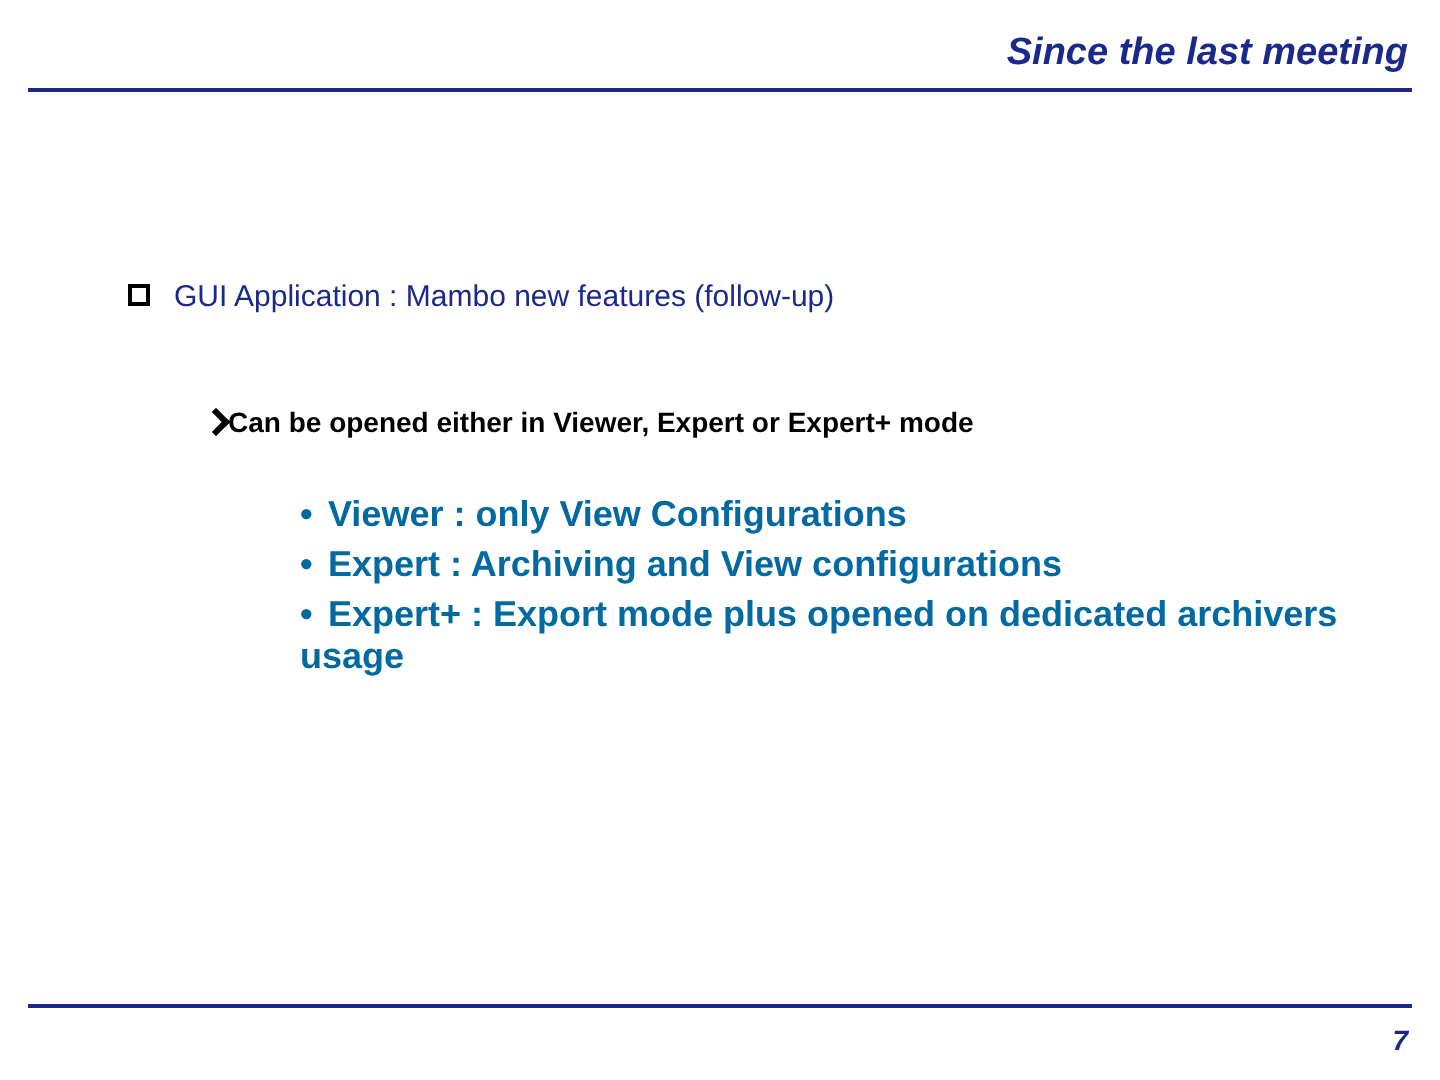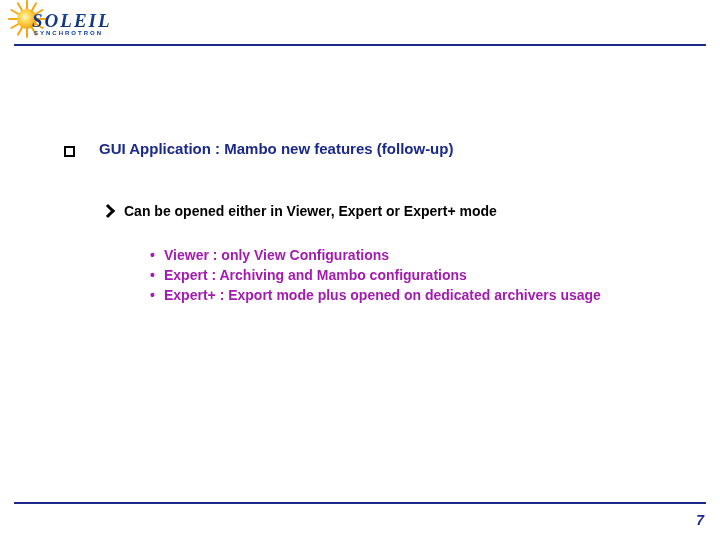--- a/index.html
+++ b/index.html
@@ -14,76 +14,58 @@
               background: radial-gradient(circle at 40% 40%, #fff6c0 0%, #ffd24a 35%, #f6a513 70%, #d97b06 100%); }
   .ray { position: absolute; left: 16px; top: -2px; width: 2px; height: 10px; background: #f6a513; border-radius: 1px; transform-origin: 1px 19px; }
   .logo-word { position: absolute; left: 22px; top: 8px; font-family: "Times New Roman", serif; font-style: italic; font-weight: bold; letter-spacing: 2px; font-size: 19px;
                background: linear-gradient(#1a4aa0, #0a2a66); -webkit-background-clip: text; background-clip: text; color: transparent; }
   .logo-sub { position: absolute; left: 24px; top: 28px; font-size: 6px; letter-spacing: 2px; color: #0a3aa0; font-weight: bold; }
   .title { position: absolute; right: 16px; top: 16px; font-size: 19px; font-weight: bold; font-style: italic; color: #1b2a8a; }
   .hr-top { position: absolute; left: 14px; right: 14px; top: 44px; height: 2px; background: #1b2a8a; }
 
   
   .body { position: absolute; left: 0; right: 0; top: 140px; padding: 0 0 0 64px; }
-  .bullet-sq { display: flex; align-items: flex-end; gap: 24px; font-size: 15px; font-weight: bold; color: #1b2a8a; }
+  .bullet-sq { display: flex; align-items: flex-start; gap: 12px; font-size: 15px; font-weight: normal; color: #1b2a8a; }
   .sq { flex: 0 0 11px; width: 11px; height: 11px; border: 2px solid #000; margin-top: 2px; }
-  .bullet-arrow { display: flex; align-items: flex-start; gap: 10px; font-size: 14px; font-weight: bold; color: #000; margin-top: 46px; margin-left: 38px; }
+  .bullet-arrow { display: flex; align-items: flex-start; font-size: 14px; font-weight: bold; color: #000; margin-top: 46px; margin-left: 38px; }
   .arrow-shape { flex: 0 0 12px; position: relative; width: 12px; height: 12px; margin-top: 2px; }
   .arrow-shape::before { content: ""; position: absolute; left: 1px; top: 1px; width: 7px; height: 7px; border-right: 3px solid #000; border-bottom: 3px solid #000; transform: rotate(-45deg); }
-  .sublist { margin-top: 28px; margin-left: 86px; font-size: 14px; font-weight: bold; color: #a21caf; }
+  .sublist { margin-top: 28px; margin-left: 86px; font-size: 18px; font-weight: bold; color: #0369a1; }
   .subitem { margin-bottom: 4px; }
   .dot { display: inline-block; width: 14px; }
 
   
   .hr-bot { position: absolute; left: 14px; right: 14px; bottom: 36px; height: 2px; background: #1b2a8a; }
   .footer-left { position: absolute; left: 16px; bottom: 14px; font-size: 12px; font-weight: bold; font-style: italic; color: #1b2a8a; }
   .footer-right { position: absolute; right: 16px; bottom: 12px; font-size: 14px; font-weight: bold; font-style: italic; color: #1b2a8a; }
 </style>
 </head>
 <body>
 
 <div class="slide">
 
   <div class="header">
-    <div class="logo">
-      <div class="sun">
-        <span class="ray" style="transform: rotate(0deg)"></span>
-        <span class="ray" style="transform: rotate(30deg)"></span>
-        <span class="ray" style="transform: rotate(60deg)"></span>
-        <span class="ray" style="transform: rotate(90deg)"></span>
-        <span class="ray" style="transform: rotate(120deg)"></span>
-        <span class="ray" style="transform: rotate(150deg)"></span>
-        <span class="ray" style="transform: rotate(180deg)"></span>
-        <span class="ray" style="transform: rotate(210deg)"></span>
-        <span class="ray" style="transform: rotate(240deg)"></span>
-        <span class="ray" style="transform: rotate(270deg)"></span>
-        <span class="ray" style="transform: rotate(300deg)"></span>
-        <span class="ray" style="transform: rotate(330deg)"></span>
-        <div class="sun-core"></div>
-      </div>
-      <span class="logo-word">SOLEIL</span>
-      <span class="logo-sub">SYNCHROTRON</span>
-    </div>
+    <div class="title">Since the last meeting</div>
     <div class="hr-top"></div>
   </div>
 
   <div class="body">
     <div class="bullet-sq">
       <span class="sq"></span>
       <span>GUI Application : Mambo new features (follow-up)</span>
     </div>
 
     <div class="bullet-arrow">
       <span class="arrow-shape"></span>
       <span>Can be opened either in Viewer, Expert or Expert+ mode</span>
     </div>
 
     <div class="sublist">
       <div class="subitem"><span class="dot">•</span><span>Viewer : only View Configurations</span></div>
-      <div class="subitem"><span class="dot">•</span><span>Expert : Archiving and Mambo configurations</span></div>
+      <div class="subitem"><span class="dot">•</span><span>Expert : Archiving and View configurations</span></div>
       <div class="subitem"><span class="dot">•</span><span>Expert+ : Export mode plus opened on dedicated archivers usage</span></div>
     </div>
   </div>
 
   <div class="hr-bot"></div>
   <div class="footer-right">7</div>
 
 </div>
 
 </body></html>

